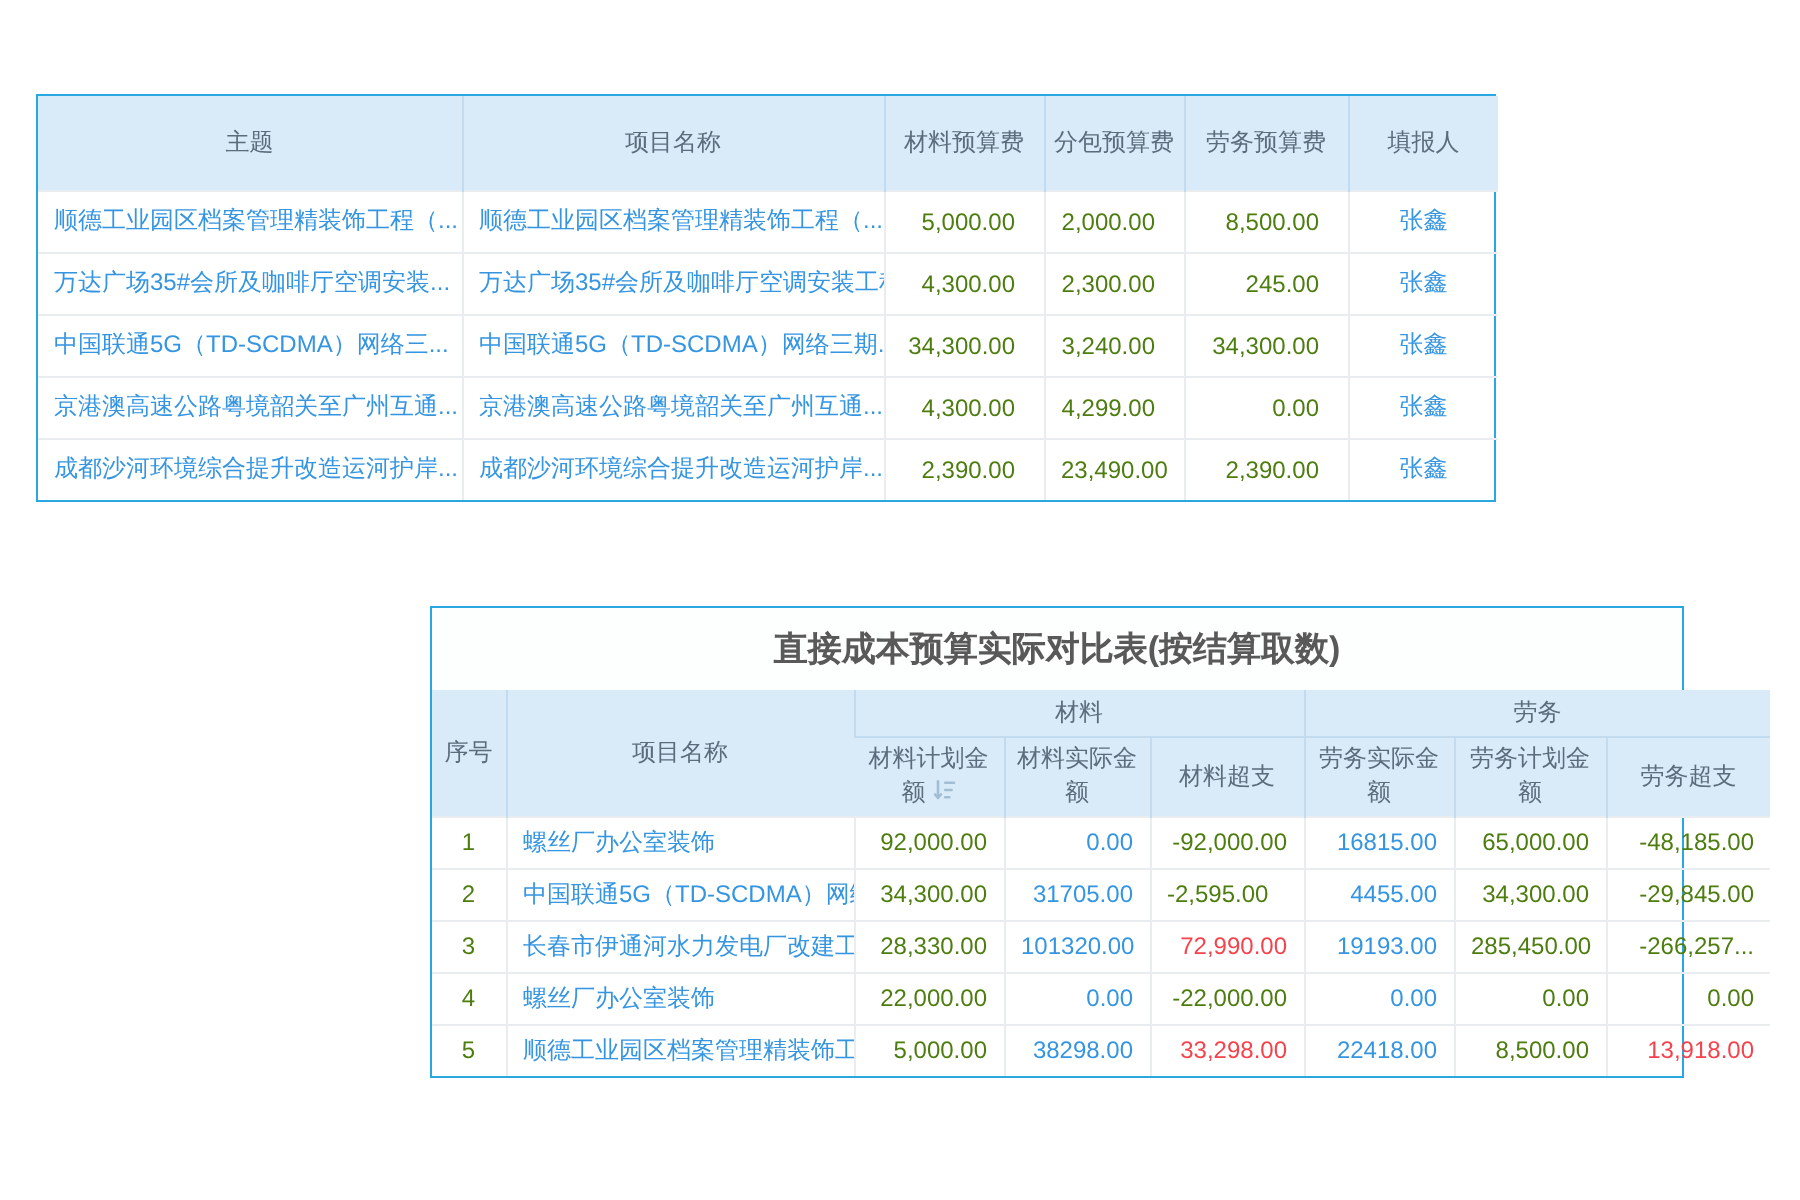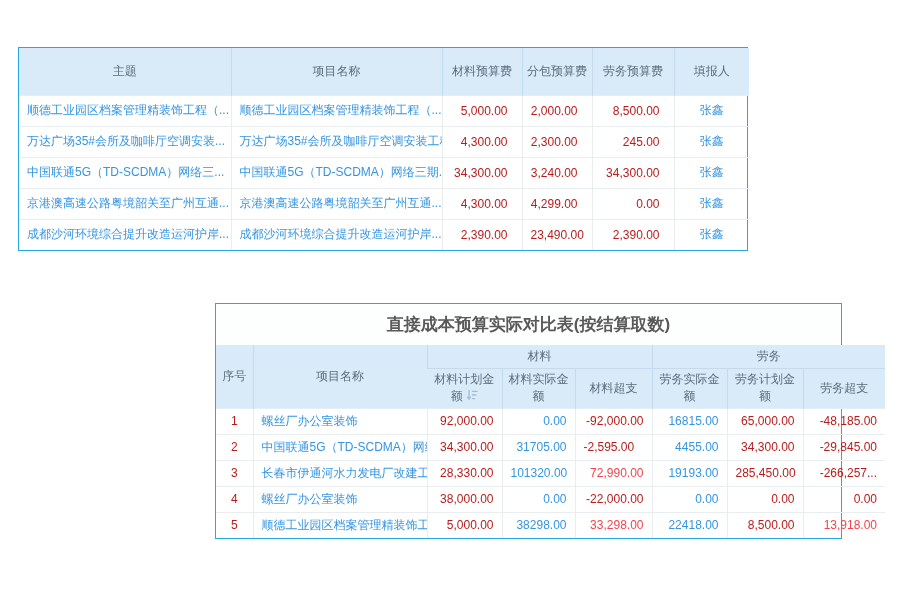--- a/index.html
+++ b/index.html
@@ -34,21 +34,21 @@
     font-size:12px;padding:0 8px;white-space:nowrap;overflow:hidden;
     border-left:1px solid #e9edf0;border-top:1px solid #e9edf0;
     box-sizing:border-box;vertical-align:middle;
   }
   td:first-child{border-left:none;}
   #panel1 tbody tr{height:31px;}
   #panel2 tbody tr{height:26px;}
   #panel1 td.num{padding-right:14px;}
   #panel2 td.num{padding-right:8px;}
   .c-link{color:#3595e1;cursor:pointer;}
-  .c-dark{color:#b91c1c;}
+  .c-dark{color:#4d7c0f;}
   .c-red{color:#f4434c;}
   .sort-icon{display:inline-block;vertical-align:-1px;margin-left:3px;}
 </style>
 </head>
 <body>
 
 <section class="panel" id="panel1">
   <table id="table1">
       <colgroup>
         <col style="width: 212px;">
@@ -175,21 +175,21 @@
           <td class="c-dark num" style="text-align: right;">28,330.00</td>
           <td class="c-link num" style="text-align: right;">101320.00</td>
           <td class="c-red num" style="text-align: right;">72,990.00</td>
           <td class="c-link num" style="text-align: right;">19193.00</td>
           <td class="c-dark num" style="text-align: right;">285,450.00</td>
           <td class="c-dark num" style="text-align: right;">-266,257...</td>
         </tr>
         <tr>
           <td class="c-dark" style="text-align: center;">4</td>
           <td class="c-link" style="text-align: left;">螺丝厂办公室装饰</td>
-          <td class="c-dark num" style="text-align: right;">38,000.00</td>
+          <td class="c-dark num" style="text-align: right;">22,000.00</td>
           <td class="c-link num" style="text-align: right;">0.00</td>
           <td class="c-dark num" style="text-align: right;">-22,000.00</td>
           <td class="c-link num" style="text-align: right;">0.00</td>
           <td class="c-dark num" style="text-align: right;">0.00</td>
           <td class="c-dark num" style="text-align: right;">0.00</td>
         </tr>
         <tr>
           <td class="c-dark" style="text-align: center;">5</td>
           <td class="c-link" style="text-align: left;">顺德工业园区档案管理精装饰工程</td>
           <td class="c-dark num" style="text-align: right;">5,000.00</td>

